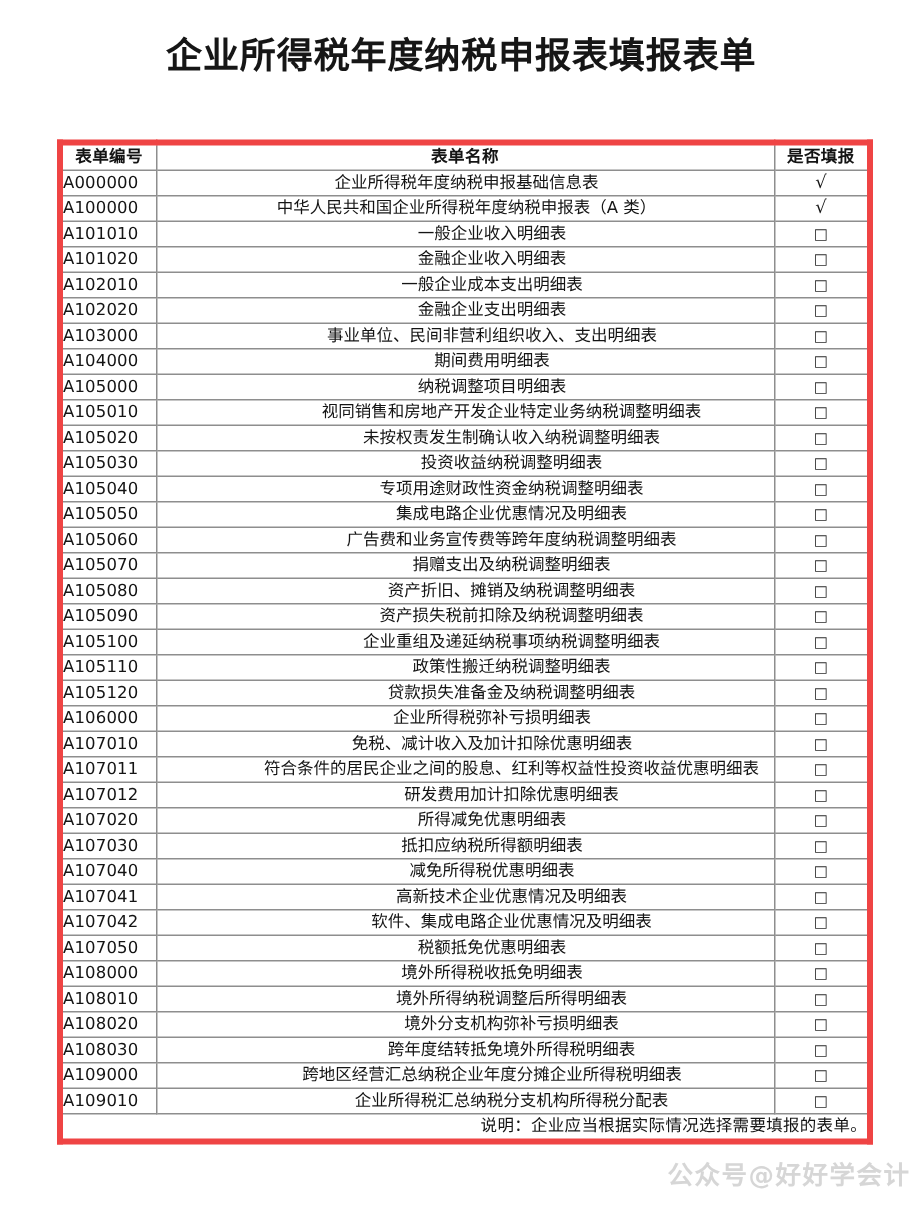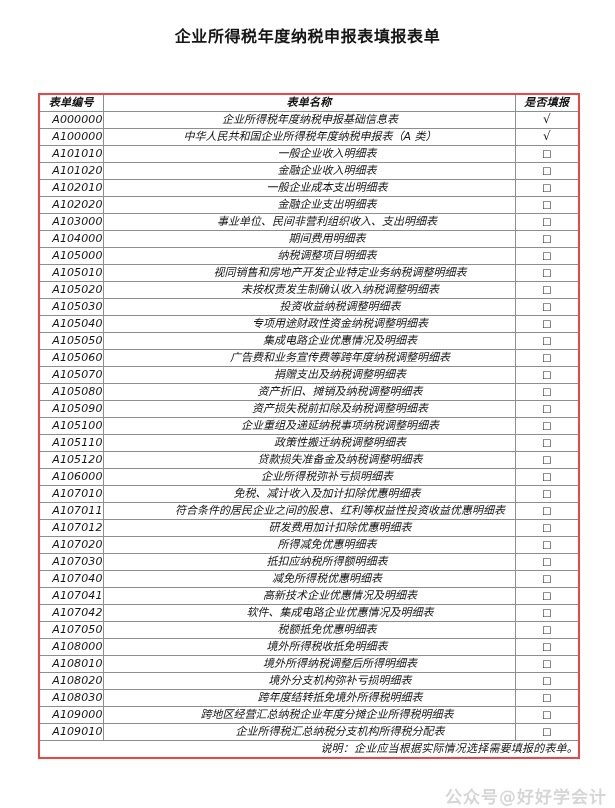--- a/index.html
+++ b/index.html
@@ -25,21 +25,21 @@
     box-sizing: border-box;
   }
 
   
   .doc-title {
     position: absolute;
     left: 0;
     top: 24px;
     width: 615px;
     text-align: center;
-    font-size: 16px;
+    font-size: 24px;
     font-weight: bold;
     letter-spacing: 0.6px;
     color: #161616;
     line-height: 26px;
   }
 
   
   .table-wrap {
     position: absolute;
     left: 38px;
@@ -65,38 +65,37 @@
     font-size: 11px;
     line-height: 14px;
     height: 16px;
     vertical-align: middle;
     color: #141414;
     background: #ffffff;
   }
 
   
   table.form-table {
-    border: 2px solid #ef4444;
-    font-style: italic;
+    border: 4px solid #ef4444;
   }
 
   thead th {
     font-weight: bold;
     font-size: 11.5px;
     height: 26px;
     text-align: center;
     border-bottom: 1.6px solid #2b2b2b;
     letter-spacing: 0.3px;
   }
   thead th.th-code { padding: 0 2px; }
   thead th.th-name { padding: 0 2px; }
   thead th.th-flag { padding: 0 2px; }
 
   td.code {
-    text-align: right;
+    text-align: left;
     font-size: 11px;
     letter-spacing: 0.1px;
     padding: 1px 1px;
     font-family: "DejaVu Sans", "Liberation Sans", sans-serif;
   }
 
   td.name {
     text-align: center;
     padding: 1px 3px;
     white-space: nowrap;
@@ -124,21 +123,21 @@
     padding: 3px 5px 4px 5px;
     font-size: 11.5px;
     height: 20px;
     letter-spacing: 0.2px;
   }
 
   
   .watermark {
     position: absolute;
     right: 8px;
-    bottom: 0;
+    bottom: 14px;
     font-size: 17px;
     font-weight: bold;
     color: rgba(120,120,120,0.30);
     letter-spacing: 1px;
     white-space: nowrap;
     pointer-events: none;
     user-select: none;
   }
 </style>
 </head>

